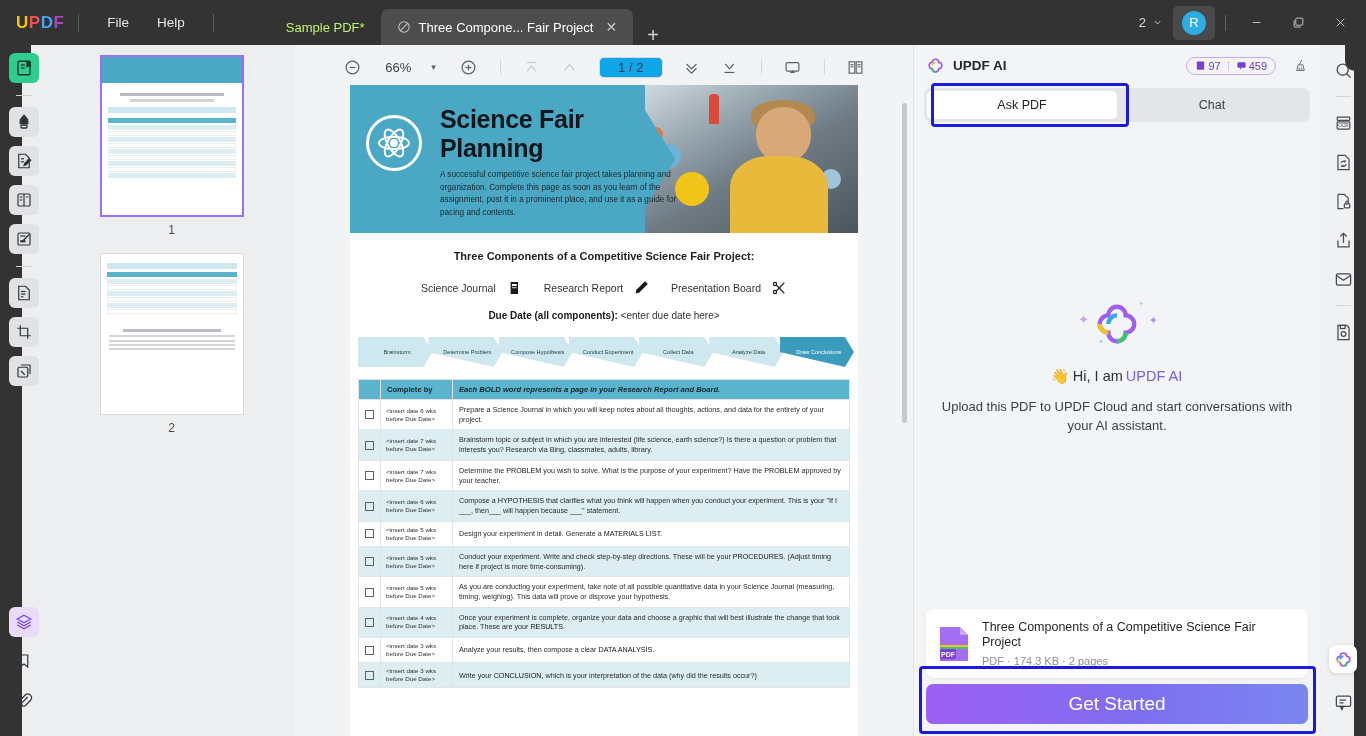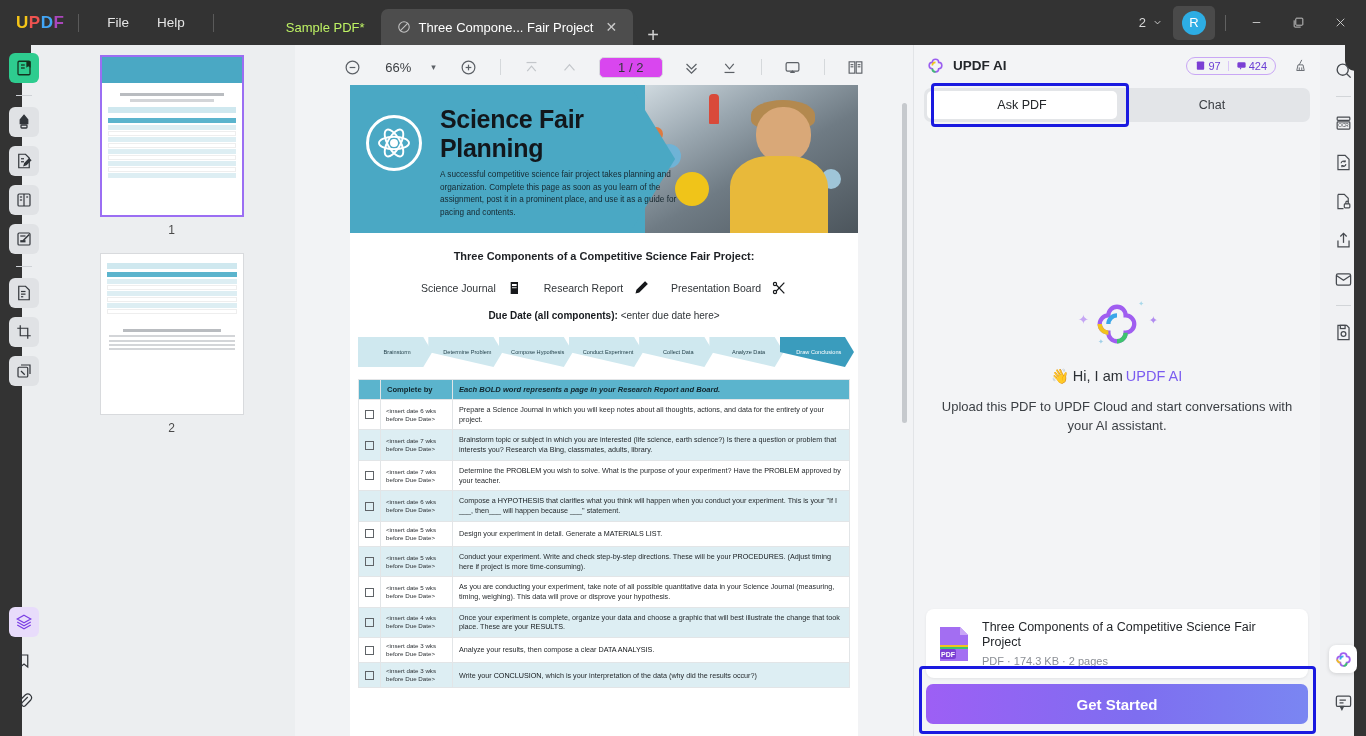--- a/index.html
+++ b/index.html
@@ -90,21 +90,21 @@
     height:40px; display:flex; align-items:center; justify-content:center; gap:8px;
     background:#f2f3f5; flex:0 0 40px; padding-top:4px;
   }
   .tb-ico { width:30px; height:30px; display:flex; align-items:center; justify-content:center; color:#5c6066; }
   .tb-ico svg { width:17px; height:17px; }
   .tb-ico.dim { color:#c3c6ca; }
   .zoom-val { font-size:13px; color:#3c3f43; width:46px; text-align:center; }
   .caret { font-size:9px; color:#5c6066; margin:0 10px 0 2px; }
   .vsep { width:1px; height:16px; background:#d5d8db; margin:0 8px; }
   .pagebox {
-    width:64px; height:21px; background:#d946ef; border:1px solid #d7dadd; border-radius:5px;
+    width:64px; height:21px; background:#0ea5e9; border:1px solid #d7dadd; border-radius:5px;
     font-size:13px; color:#33363a; display:flex; align-items:center; justify-content:center; margin:0 6px;
   }
   .page-area { flex:1; overflow:hidden; display:flex; justify-content:center; position:relative; }
   .doc {
     width:508px; background:#ffffff; margin-top:0;
   }
   .vscroll {
     position:absolute; right:6px; top:18px; width:5px; height:320px;
     background:#c6c9cd; border-radius:3px;
   }
@@ -208,21 +208,21 @@
   .ai-file {
     margin:0 12px 0 12px; background:#fff; border-radius:8px; padding:11px 12px;
     display:flex; align-items:center; gap:12px; box-shadow:0 1px 3px rgba(0,0,0,.07);
   }
   .pdf-ico { width:32px; height:38px; position:relative; flex:0 0 32px; }
   .ai-file-name { font-size:12.5px; color:#1f2226; line-height:1.2; }
   .ai-file-meta { font-size:11px; color:#8b8f95; margin-top:5px; }
   .ai-cta-wrap { padding:0 12px 12px; position:relative; margin-top:6px; }
   .ai-cta {
     height:40px; border-radius:7px; background:linear-gradient(90deg,#9d5ff5 0%,#7e6ef0 55%,#7a86f2 100%);
-    color:#fff; font-size:15px; font-weight:bold; display:flex; align-items:center; justify-content:center;
+    color:#fff; font-size:19px; font-weight:normal; display:flex; align-items:center; justify-content:center;
   }
   .hl-cta { left:5px; top:-18px; width:397px; height:68px; }
 
   
   .rrail {
     width:46px; flex:0 0 46px; background:#f0f1f3; display:flex; flex-direction:column;
     align-items:center; padding-top:10px; position:relative;
   }
   .rrail-dark {
     position:absolute; right:0; top:0; width:12px; height:100%; background:#333;
@@ -667,21 +667,21 @@
           <span>
             <svg viewBox="0 0 24 24" fill="#7b3fd4">
                 <rect x="4" y="3" width="16" height="18" rx="2"></rect>
               </svg><span>97</span>
           </span>
           <span class="badge-div"></span>
           <span>
             <svg viewBox="0 0 24 24" fill="#7b3fd4">
                 <rect x="3" y="5" width="18" height="12" rx="3"></rect>
                 <path d="M8 17l2 4 2-4z"></path>
-              </svg><span>424</span>
+              </svg><span>459</span>
           </span>
         </div>
         <div class="broom">
           <svg viewBox="0 0 24 24" fill="none" stroke="currentColor" stroke-width="1.6">
             <path d="M14 3l-4 8"></path>
               <path d="M8 11h8l2 9H6z"></path>
               <line x1="10" y1="15" x2="10" y2="20"></line>
               <line x1="14" y1="15" x2="14" y2="20"></line>
           </svg>
         </div>

